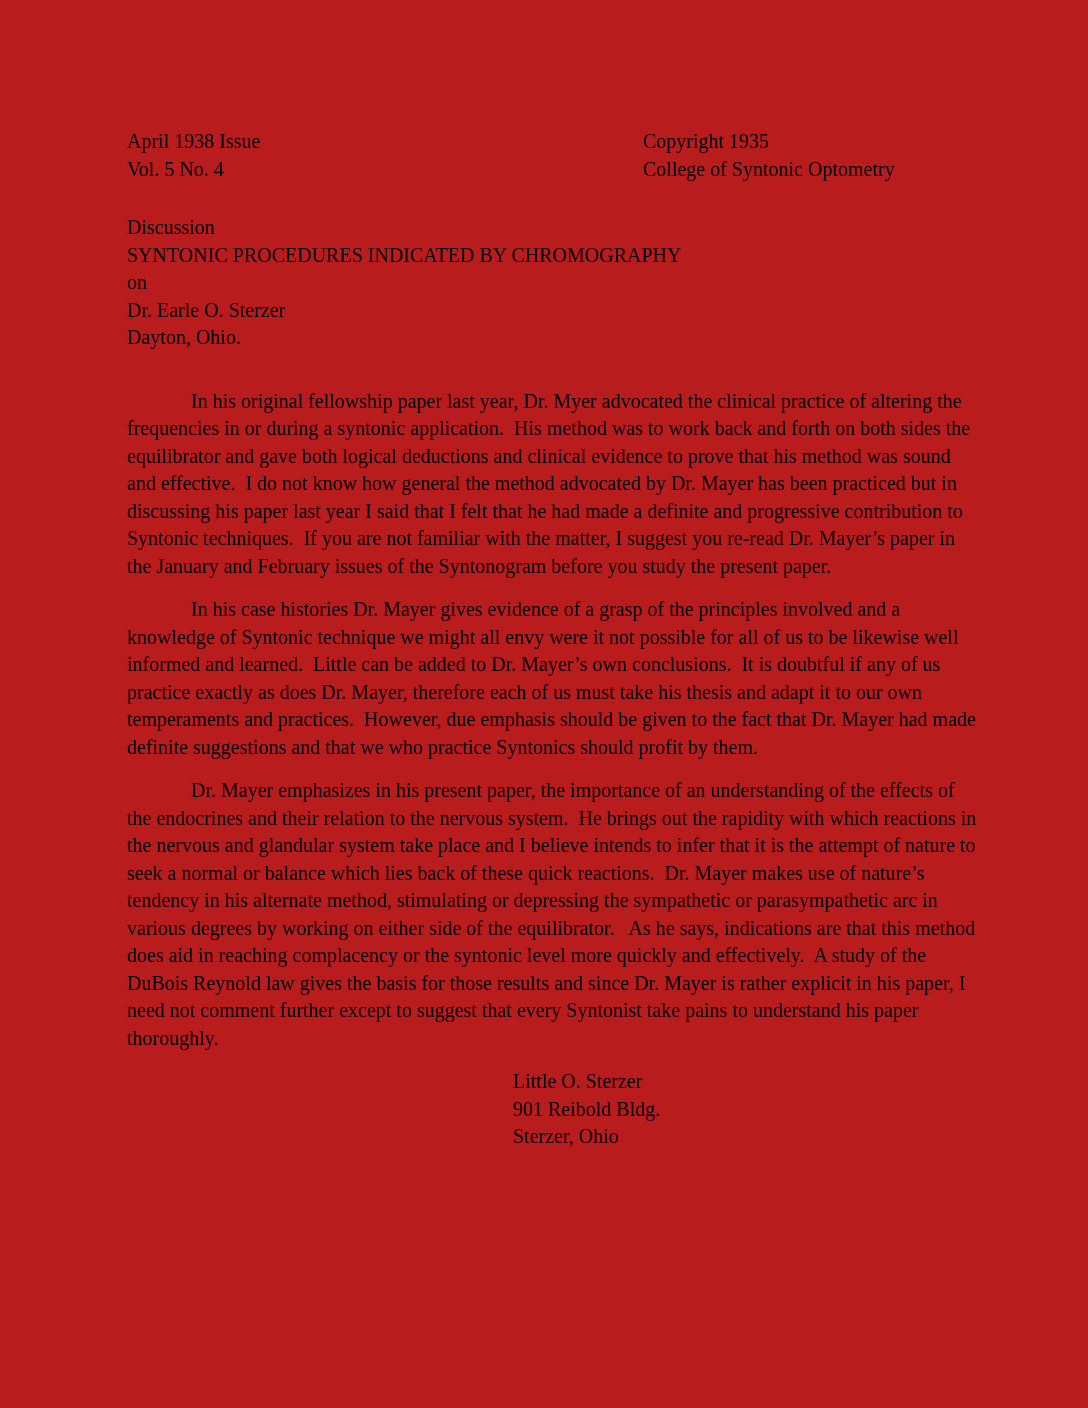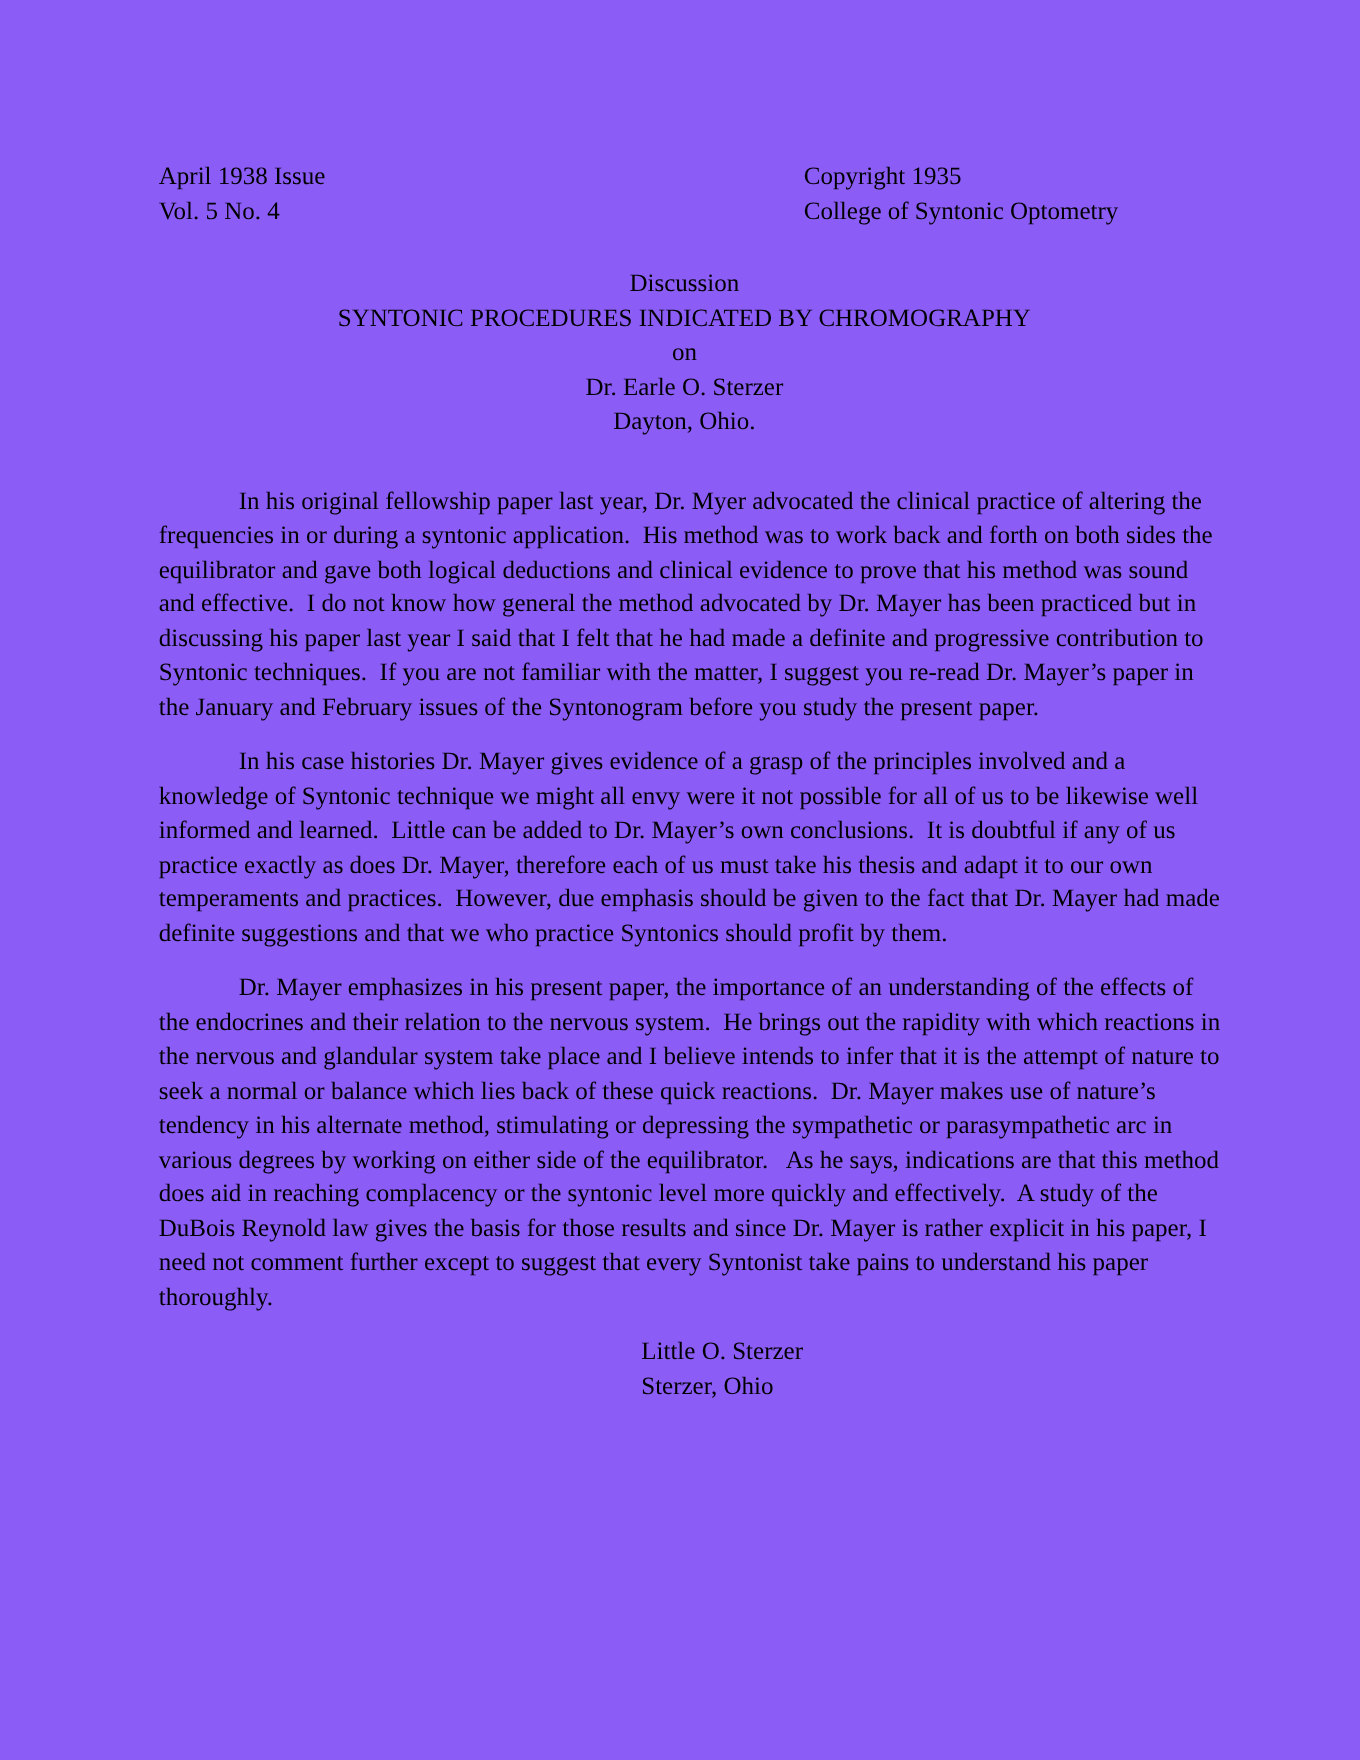--- a/index.html
+++ b/index.html
@@ -4,35 +4,35 @@
 <style>
   html, body {
     margin: 0;
     padding: 0;
     background: #ffffff;
   }
   .page {
     position: relative;
     width: 1088px;
     height: 1408px;
-    background: #8b5cf6;
+    background: #b91c1c;
     color: #000000;
     font-family: "Liberation Serif", "DejaVu Serif", serif;
     font-size: 20px;
     line-height: 27.5px;
     box-sizing: border-box;
     padding: 128px 120px 0 127px;
     overflow: hidden;
   }
   .line { white-space: pre; }
   .header { display: flex; }
   .header-col-left { width: 516px; }
   .header-col-right { flex: 1; }
   .title-block {
-    text-align: center;
+    text-align: left;
     margin-top: 31px;
     margin-bottom: 36px;
   }
   .body-paragraph { margin: 0 0 16px 0; }
   .indent { padding-left: 64px; }
   .signature-block { padding-left: 386px; margin-top: 0; }
 </style>
 </head>
 <body>
 
@@ -88,16 +88,17 @@
       <div class="line">does aid in reaching complacency or the syntonic level more quickly and effectively.  A study of the</div>
       <div class="line">DuBois Reynold law gives the basis for those results and since Dr. Mayer is rather explicit in his paper, I</div>
       <div class="line">need not comment further except to suggest that every Syntonist take pains to understand his paper</div>
       <div class="line">thoroughly.</div>
     </div>
 
   </div>
 
   <div class="signature-block">
     <div class="line">Little O. Sterzer</div>
+    <div class="line">901 Reibold Bldg.</div>
     <div class="line">Sterzer, Ohio</div>
   </div>
 
 </div>
 
 </body></html>

